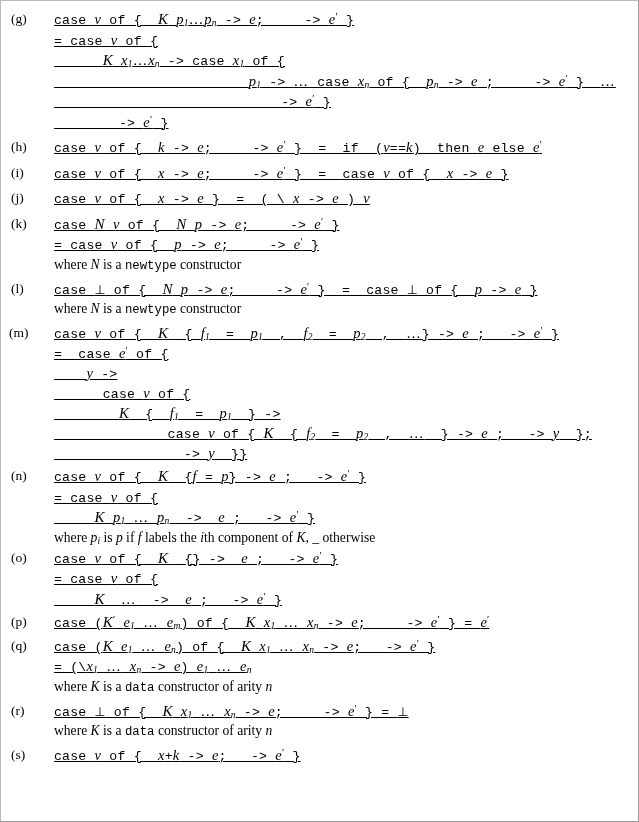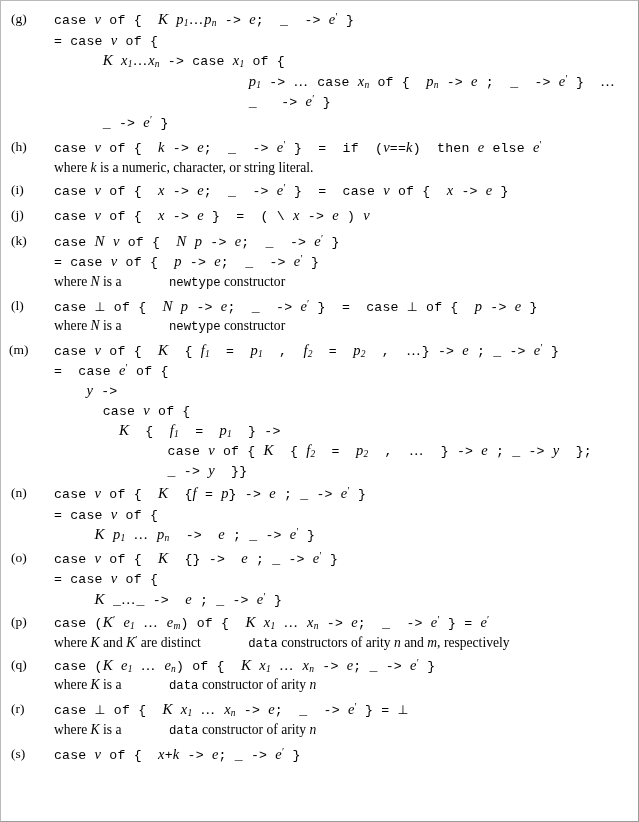--- a/index.html
+++ b/index.html
@@ -52,20 +52,21 @@
   }
   .lbl-wide { left: 2px; }
 
   
   .code {
     font-family: "Liberation Mono", "DejaVu Sans Mono", monospace;
     font-size: 13.2px;
     line-height: 18.5px;
     white-space: pre;
     letter-spacing: 0.2px;
+    text-decoration: underline;
   }
   .code.tight { line-height: 18px; }
 
   
   .v {
     font-family: "Liberation Serif", "DejaVu Serif", serif;
     font-style: italic;
     font-size: 14.5px;
   }
   .v.cap { font-size: 15px; }
@@ -110,21 +111,20 @@
   .where i sup {
     font-style: normal;
     font-size: 10px;
     line-height: 0;
     vertical-align: 0.42em;
   }
   .kw {
     font-family: "Liberation Mono", "DejaVu Sans Mono", monospace;
     font-size: 12.3px;
     font-style: normal;
-    margin-left: 44px;
   }
 
   .sp-before { margin-top: 5px; }
 </style>
 </head>
 <body>
 
 <div id="page">
   <div id="rules">
 
@@ -134,21 +134,20 @@
       <div class="code">= case <span class="v">v</span> of {</div>
       <div class="code">      <span class="v cap">K</span> <span class="v">x</span><span class="v"><sub>1</sub></span><span class="ell">…</span><span class="v">x</span><span class="v"><sub>n</sub></span> -&gt; case <span class="v">x</span><span class="v"><sub>1</sub></span> of {</div>
       <div class="code">                        <span class="v">p</span><span class="v"><sub>1</sub></span> -&gt; <span class="ell">…</span> case <span class="v">x</span><span class="v"><sub>n</sub></span> of {  <span class="v">p</span><span class="v"><sub>n</sub></span> -&gt; <span class="v">e</span> ;  _  -&gt; <span class="v">e</span><span class="v"><sup>′</sup></span> }  <span class="ell">…</span></div>
       <div class="code">                        _   -&gt; <span class="v">e</span><span class="v"><sup>′</sup></span> }</div>
       <div class="code">      _ -&gt; <span class="v">e</span><span class="v"><sup>′</sup></span> }</div>
     </div>
 
     <div class="rule sp-before">
       <div class="rule-label">(h)</div>
       <div class="code">case <span class="v">v</span> of {  <span class="v">k</span> -&gt; <span class="v">e</span>;  _  -&gt; <span class="v">e</span><span class="v"><sup>′</sup></span> }  =  if  (<span class="v">v</span>==<span class="v">k</span>)  then <span class="v">e</span> else <span class="v">e</span><span class="v"><sup>′</sup></span></div>
-      <div class="where">where <i>k</i> is a numeric, character, or string literal.</div>
     </div>
 
     <div class="rule sp-before">
       <div class="rule-label">(i)</div>
       <div class="code">case <span class="v">v</span> of {  <span class="v">x</span> -&gt; <span class="v">e</span>;  _  -&gt; <span class="v">e</span><span class="v"><sup>′</sup></span> }  =  case <span class="v">v</span> of {  <span class="v">x</span> -&gt; <span class="v">e</span> }</div>
     </div>
 
     <div class="rule sp-before">
       <div class="rule-label">(j)</div>
       <div class="code">case <span class="v">v</span> of {  <span class="v">x</span> -&gt; <span class="v">e</span> }  =  ( \ <span class="v">x</span> -&gt; <span class="v">e</span> ) <span class="v">v</span></div>
@@ -176,38 +175,39 @@
       <div class="code tight">        <span class="v cap">K</span>  {  <span class="v">f</span><span class="v"><sub>1</sub></span>  =  <span class="v">p</span><span class="v"><sub>1</sub></span>  } -&gt;</div>
       <div class="code tight">              case <span class="v">v</span> of { <span class="v cap">K</span>  { <span class="v">f</span><span class="v"><sub>2</sub></span>  =  <span class="v">p</span><span class="v"><sub>2</sub></span>  ,  <span class="ell">…</span>  } -&gt; <span class="v">e</span> ; _ -&gt; <span class="v">y</span>  };</div>
       <div class="code tight">              _ -&gt; <span class="v">y</span>  }}</div>
     </div>
 
     <div class="rule">
       <div class="rule-label">(n)</div>
       <div class="code">case <span class="v">v</span> of {  <span class="v cap">K</span>  {<span class="v">f</span> = <span class="v">p</span>} -&gt; <span class="v">e</span> ; _ -&gt; <span class="v">e</span><span class="v"><sup>′</sup></span> }</div>
       <div class="code">= case <span class="v">v</span> of {</div>
       <div class="code">     <span class="v cap">K</span> <span class="v">p</span><span class="v"><sub>1</sub></span> <span class="ell">…</span> <span class="v">p</span><span class="v"><sub>n</sub></span>  -&gt;  <span class="v">e</span> ; _ -&gt; <span class="v">e</span><span class="v"><sup>′</sup></span> }</div>
+      <div class="where">where <i>p<sub>i</sub></i> is <i>p</i> if <i>f</i> labels the <i>i</i>th component of <i>K</i>, _ otherwise</div>
     </div>
 
     <div class="rule">
       <div class="rule-label">(o)</div>
       <div class="code">case <span class="v">v</span> of {  <span class="v cap">K</span>  {} -&gt;  <span class="v">e</span> ; _ -&gt; <span class="v">e</span><span class="v"><sup>′</sup></span> }</div>
       <div class="code">= case <span class="v">v</span> of {</div>
       <div class="code">     <span class="v cap">K</span> _<span class="ell">…</span>_ -&gt;  <span class="v">e</span> ; _ -&gt; <span class="v">e</span><span class="v"><sup>′</sup></span> }</div>
     </div>
 
     <div class="rule">
       <div class="rule-label">(p)</div>
       <div class="code">case (<span class="v cap">K</span><span class="v"><sup>′</sup></span> <span class="v">e</span><span class="v"><sub>1</sub></span> <span class="ell">…</span> <span class="v">e</span><span class="v"><sub>m</sub></span>) of {  <span class="v cap">K</span> <span class="v">x</span><span class="v"><sub>1</sub></span> <span class="ell">…</span> <span class="v">x</span><span class="v"><sub>n</sub></span> -&gt; <span class="v">e</span>;  _  -&gt; <span class="v">e</span><span class="v"><sup>′</sup></span> } = <span class="v">e</span><span class="v"><sup>′</sup></span></div>
-      <div class="where">where <i>K</i> and <i>K<sup>′</sup></i> are distinct <span class="kw">data</span> constructors of arity <i>n</i> and <i>m</i>, respectively</div>
     </div>
 
     <div class="rule">
       <div class="rule-label">(q)</div>
       <div class="code">case (<span class="v cap">K</span> <span class="v">e</span><span class="v"><sub>1</sub></span> <span class="ell">…</span> <span class="v">e</span><span class="v"><sub>n</sub></span>) of {  <span class="v cap">K</span> <span class="v">x</span><span class="v"><sub>1</sub></span> <span class="ell">…</span> <span class="v">x</span><span class="v"><sub>n</sub></span> -&gt; <span class="v">e</span>; _ -&gt; <span class="v">e</span><span class="v"><sup>′</sup></span> }</div>
+      <div class="code">= (\<span class="v">x</span><span class="v"><sub>1</sub></span> <span class="ell">…</span> <span class="v">x</span><span class="v"><sub>n</sub></span> -&gt; <span class="v">e</span>) <span class="v">e</span><span class="v"><sub>1</sub></span> <span class="ell">…</span> <span class="v">e</span><span class="v"><sub>n</sub></span></div>
       <div class="where">where <i>K</i> is a <span class="kw">data</span> constructor of arity <i>n</i></div>
     </div>
 
     <div class="rule sp-before">
       <div class="rule-label">(r)</div>
       <div class="code">case <span class="bot">⊥</span> of {  <span class="v cap">K</span> <span class="v">x</span><span class="v"><sub>1</sub></span> <span class="ell">…</span> <span class="v">x</span><span class="v"><sub>n</sub></span> -&gt; <span class="v">e</span>;  _  -&gt; <span class="v">e</span><span class="v"><sup>′</sup></span> } = <span class="bot">⊥</span></div>
       <div class="where">where <i>K</i> is a <span class="kw">data</span> constructor of arity <i>n</i></div>
     </div>
 
     <div class="rule sp-before">

